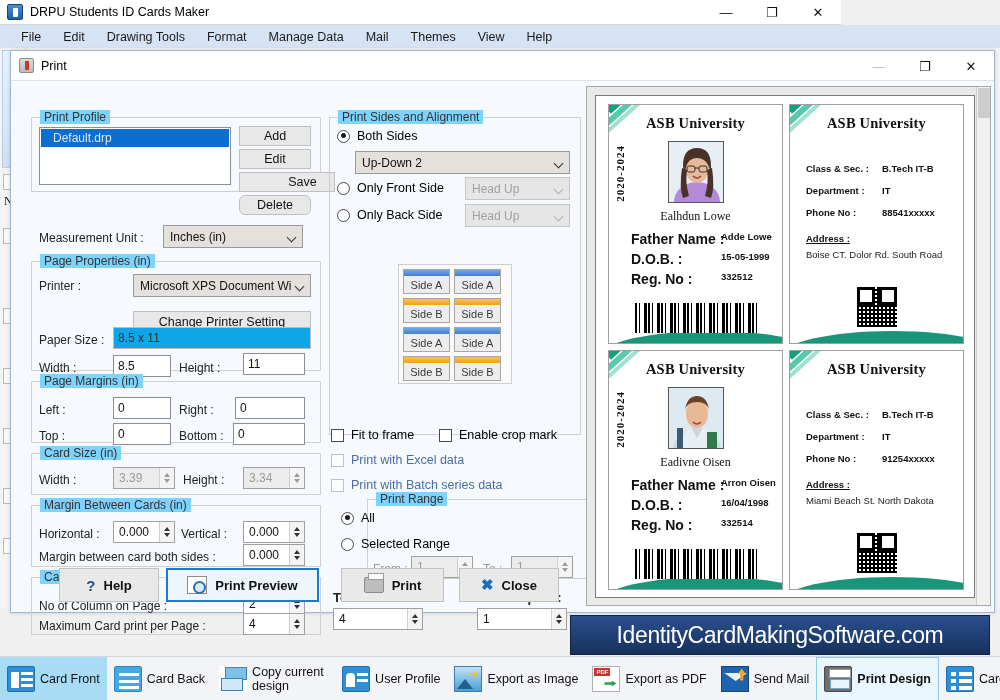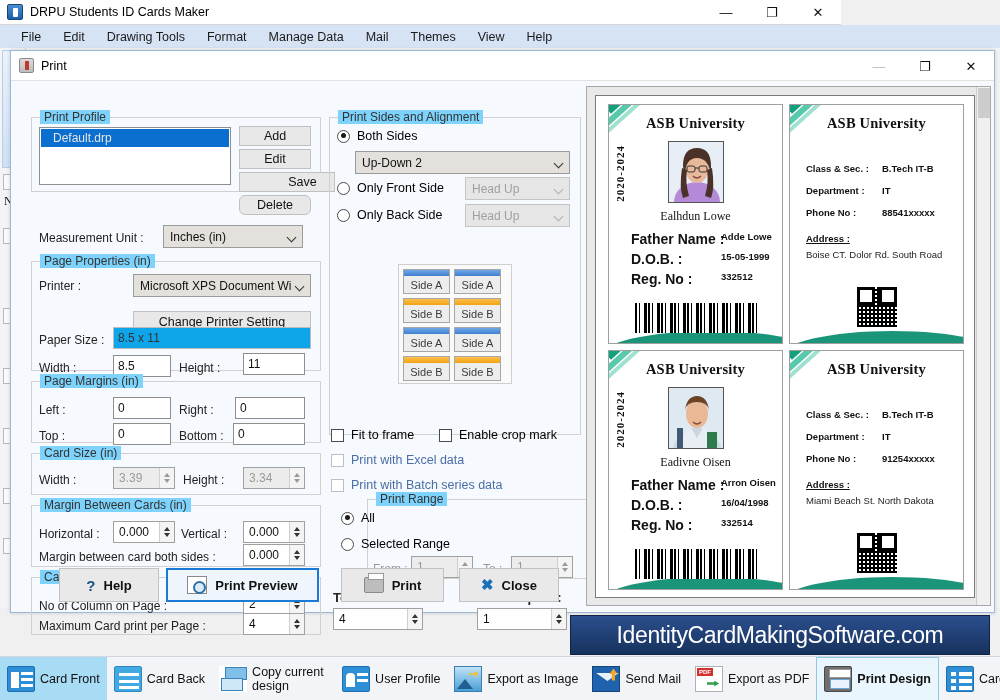--- a/index.html
+++ b/index.html
@@ -828,26 +828,26 @@
     </div>
     <div class="tb-item">
       <span class="tb-ico ic-user"></span>
       <span>User Profile</span>
     </div>
     <div class="tb-item">
       <span class="tb-ico ic-img"></span>
       <span>Export as Image</span>
     </div>
     <div class="tb-item">
+      <span class="tb-ico ic-pdf"></span>
+      <span>Export as PDF</span>
+    </div>
+    <div class="tb-item">
       <span class="tb-ico ic-mail"></span>
       <span>Send Mail</span>
-    </div>
-    <div class="tb-item">
-      <span class="tb-ico ic-pdf"></span>
-      <span>Export as PDF</span>
     </div>
     <div class="tb-item boxed">
       <span class="tb-ico ic-print"></span>
       <span>Print Design</span>
     </div>
     <div class="tb-item">
       <span class="tb-ico ic-list"></span>
       <span>Card Batch Data</span>
     </div>
   </div>

